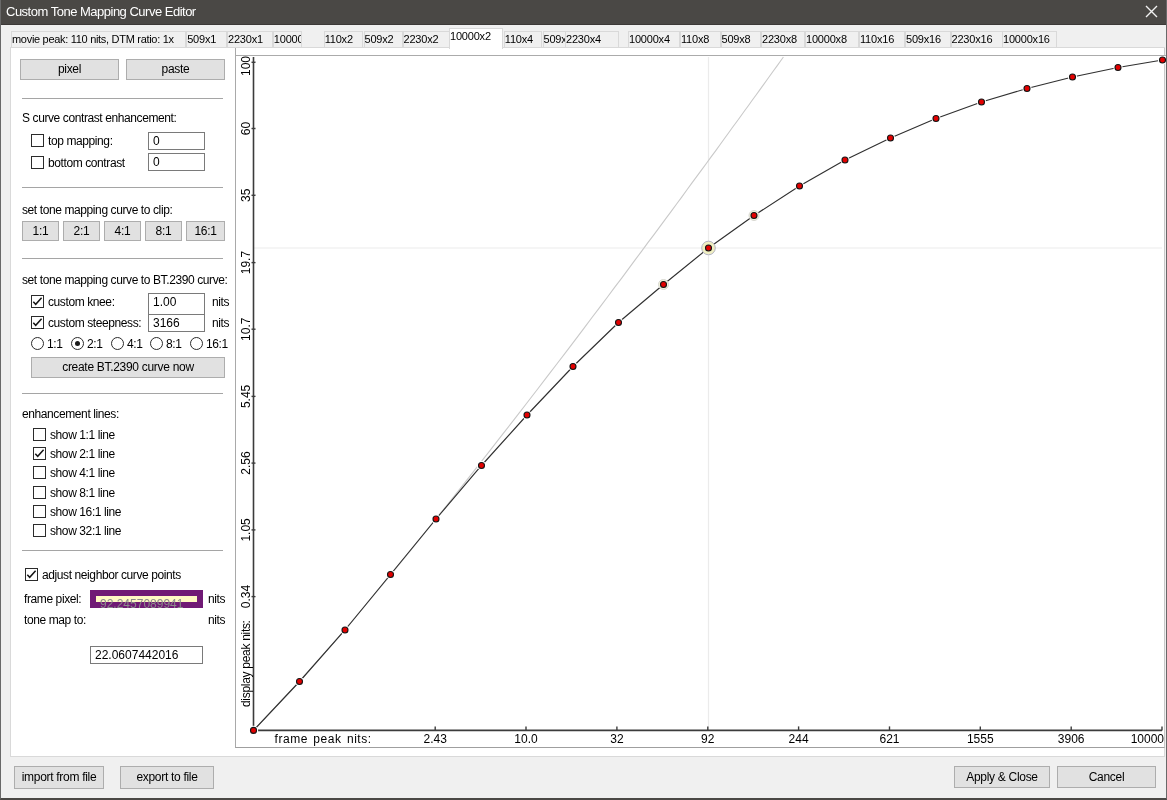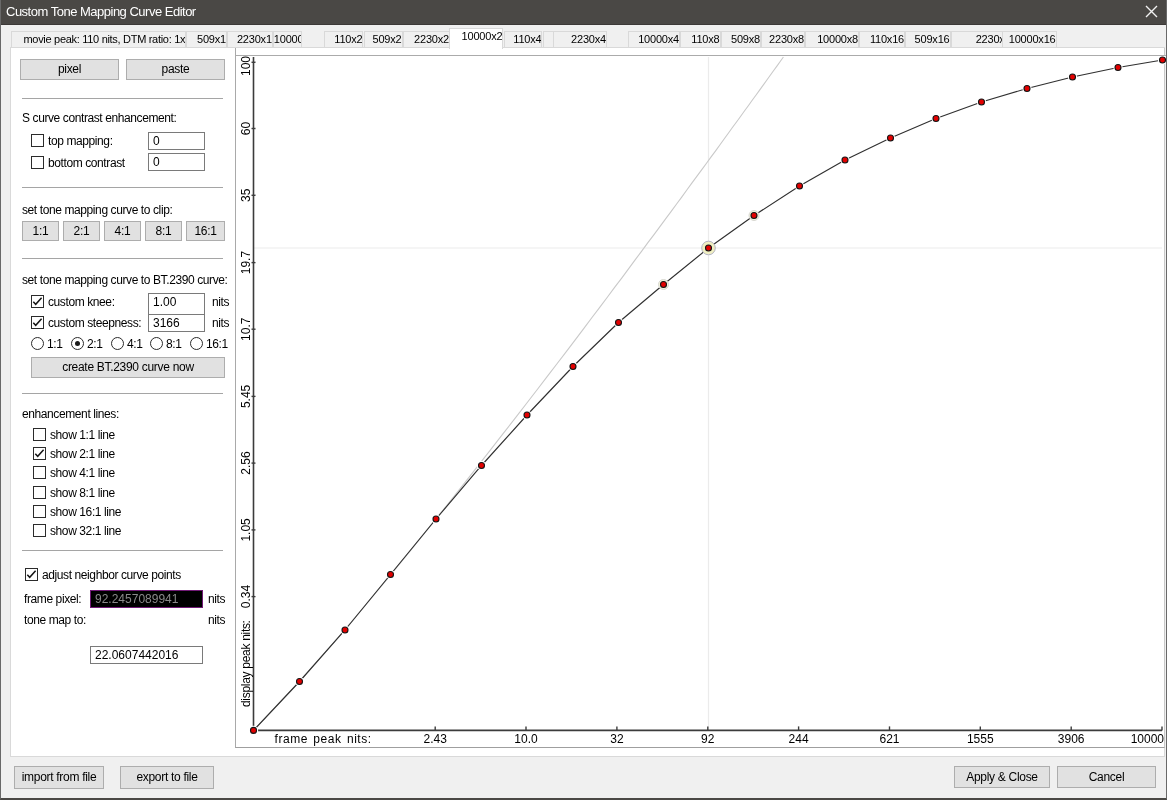--- a/index.html
+++ b/index.html
@@ -1,48 +1,48 @@
 <!DOCTYPE html>
 <html><head><meta charset="utf-8"><style>
 *{margin:0;padding:0;box-sizing:border-box}
 html,body{width:1167px;height:800px;overflow:hidden}
 body{font-family:"Liberation Sans",sans-serif;font-size:12px;background:#f0f0f0;position:relative;border-left:1px solid #696969;border-right:1px solid #696969;border-bottom:2px solid #4a4845}
 .titlebar{position:absolute;left:-1px;top:0;width:1167px;height:25px;background:#4a4845;border-bottom:1px solid #3c3937;color:#fff;font-size:13px;line-height:23px;padding-left:6px;letter-spacing:-0.5px}
 .closex{position:absolute;right:9px;top:5px;width:13px;height:13px}
-.tab{position:absolute;top:31px;height:17px;background:#f0f0f0;border:1px solid #d9d9d9;border-bottom:none;text-align:right;line-height:15px;font-size:11px;letter-spacing:-0.2px;white-space:nowrap;overflow:hidden}
+.tab{position:absolute;top:31px;height:17px;background:#f0f0f0;border:1px solid #d9d9d9;border-bottom:none;text-align:left;line-height:15px;font-size:11px;letter-spacing:-0.2px;white-space:nowrap;overflow:hidden}
 .tab.sel{top:28px;height:21px;background:#fff;z-index:5}
 .page{position:absolute;left:9px;top:47px;width:1155px;height:710px;border:1px solid #d9d9d9;background:#fff}
 .chart{position:absolute;left:234px;top:48px;width:930px;height:700px;background:#fff;border-left:1px solid #a9a9a9;border-bottom:1px solid #9f9f9f;border-right:1px solid #c9c9c9}
 .btn{position:absolute;background:#e1e1e1;border:1px solid #adadad;text-align:center;font-size:12px;color:#000;line-height:19px;letter-spacing:-0.3px}
 .cb{position:absolute;width:13px;height:13px;background:#fff;border:1.4px solid #2b2b2b}
 .rad{position:absolute;width:13px;height:13px;background:#fff;border:1.4px solid #2b2b2b;border-radius:50%}
 .raddot{position:absolute;left:2.8px;top:2.8px;width:5px;height:5px;border-radius:50%;background:#1a1a1a}
 .inp{position:absolute;background:#fff;border:1px solid #7a7a7a;font-size:12px;line-height:15px;padding:1px 0 0 4px;color:#000}
-.inpd{background:#000000;border:1px solid #701a75;color:#8a8a8a}
+.inpd{background:#fef9c3;border:6px solid #701a75;color:#8a8a8a}
 .lab{position:absolute;font-size:12px;color:#000;white-space:nowrap;letter-spacing:-0.4px}
 .sep{position:absolute;left:21px;width:201px;height:1px;background:#a5a5a5}
 .chk{position:absolute;width:13px;height:13px}
 </style></head>
 <body>
 <div class="titlebar">Custom Tone Mapping Curve Editor
 <svg class="closex" viewBox="0 0 13 13">
       <path d="M1 1 L12 12 M12 1 L1 12" stroke="#f2f2f2" stroke-width="1.4"></path>
     </svg>
 </div>
 <div class="tab" style="left:10px;width:175.2px;letter-spacing:-0.3px">movie peak: 110 nits, DTM ratio: 1x</div>
 <div class="tab" style="left:185.2px;width:40.80000000000001px;letter-spacing:-0.2px">509x1</div>
 <div class="tab" style="left:226.0px;width:45.80000000000001px;letter-spacing:-0.2px">2230x1</div>
 <div class="tab" style="left:271.8px;width:29px;letter-spacing:-0.2px">10000x1</div>
 <div class="tab" style="left:322.7px;width:39.80000000000001px;letter-spacing:-0.2px">110x2</div>
 <div class="tab" style="left:362.5px;width:39.0px;letter-spacing:-0.2px">509x2</div>
 <div class="tab" style="left:401.5px;width:47.5px;letter-spacing:-0.2px">2230x2</div>
 <div class="tab sel" style="left:448px;width:54.4px">10000x2</div>
 <div class="tab" style="left:502.8px;width:38.69999999999999px;letter-spacing:-0.2px">110x4</div>
 <div class="tab" style="left:541.5px;width:40.0px;letter-spacing:-0.2px">509x4</div>
-<div class="tab" style="left:552px;width:54px;letter-spacing:-0.2px">2230x4</div>
+<div class="tab" style="left:564px;width:54px;letter-spacing:-0.2px">2230x4</div>
 <div class="tab" style="left:627.0px;width:52.0px;letter-spacing:-0.2px">10000x4</div>
 <div class="tab" style="left:679.0px;width:40.5px;letter-spacing:-0.2px">110x8</div>
 <div class="tab" style="left:719.5px;width:40.5px;letter-spacing:-0.2px">509x8</div>
 <div class="tab" style="left:760.0px;width:44.0px;letter-spacing:-0.2px">2230x8</div>
 <div class="tab" style="left:804.0px;width:54.0px;letter-spacing:-0.2px">10000x8</div>
 <div class="tab" style="left:858.0px;width:46.0px;letter-spacing:-0.2px">110x16</div>
 <div class="tab" style="left:904.0px;width:45.5px;letter-spacing:-0.2px">509x16</div>
 <div class="tab" style="left:949.5px;width:67px;letter-spacing:-0.2px">2230x16</div>
 <div class="tab" style="left:1001.0px;width:54.5px;letter-spacing:-0.2px">10000x16</div>
 <div class="page"></div>

